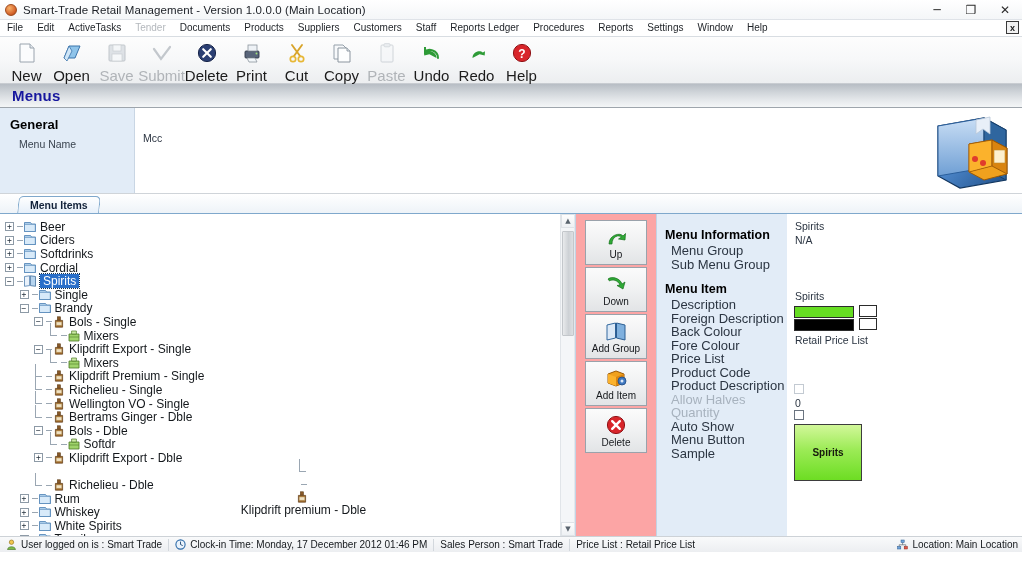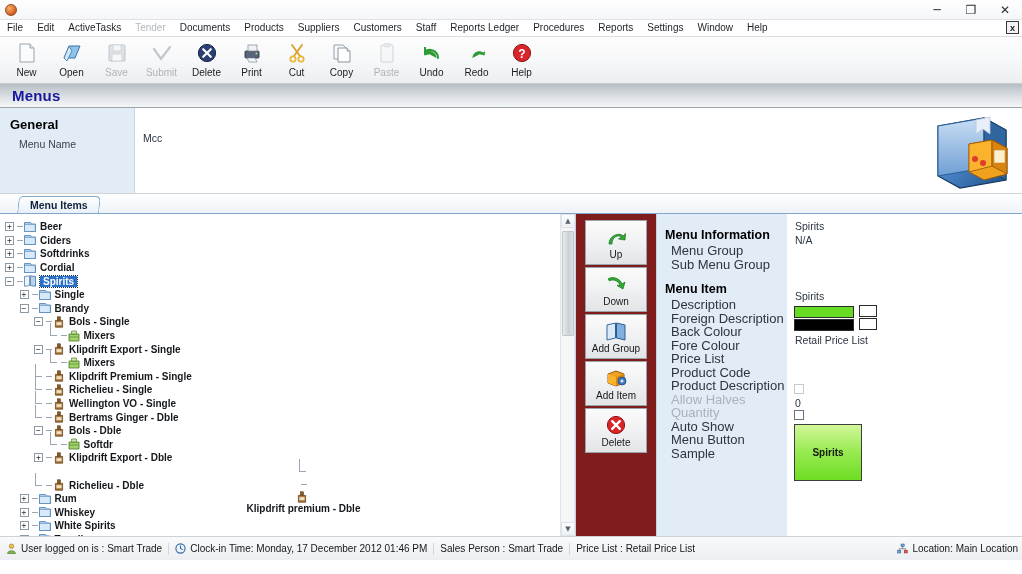--- a/index.html
+++ b/index.html
@@ -62,21 +62,21 @@
     background:linear-gradient(#fdfdfd 0%, #f7f8f9 48%, #eceef0 100%);
     border-bottom:1px solid #c8ccd1;
     display:flex; align-items:flex-start; padding-left:4px; padding-top:2px;
   }
   .tb-btn {
     width:45px; height:44px;
     display:flex; flex-direction:column; align-items:center; justify-content:flex-start;
     padding-top:3px;
   }
   .tb-ico { height:22px; width:22px; display:block; }
-  .tb-lbl { font-size:10px; color:#1c1c1c; margin-top:3px;text-align:center; }
+  .tb-lbl { font-size:15px; color:#1c1c1c; margin-top:3px;text-align:center; }
   .tb-btn.disabled .tb-lbl { color:#b0b4b8; }
   .tb-btn.disabled .tb-ico { opacity:.42; }
 
   
   #page-header {
     height:24px;
     background:linear-gradient(#b7bdc4 0%, #cfd4d9 35%, #e5e8eb 70%, #f4f6f7 100%);
     border-bottom:1px solid #9ea5ac;
     display:flex; align-items:center;
   }
@@ -147,21 +147,21 @@
     width:9px; height:9px; border:1px solid #8d9aa6; background:#fff;
     position:absolute; left:1px; top:2px;
     display:flex; align-items:center; justify-content:center;
     font-size:8px; line-height:7px; color:#24313d; font-family:"DejaVu Sans Mono", monospace;
   }
   .tnode .elbow-v { position:absolute; left:2px; top:-6px; width:1px; height:12px; background:#9aa6b2; }
   .tnode .elbow-h { position:absolute; left:2px; top:6px; width:7px; height:1px; background:#9aa6b2; }
   .tnode .connector { width:6px; height:13px; flex:none; position:relative; }
   .tnode .connector .ch { position:absolute; left:0; top:6px; width:6px; height:1px; background:#9aa6b2; }
   .nico { width:14px; height:12px; flex:none; margin-right:3px; }
-  .tlabel { font-size:10px; color:#14181c;font-weight:bold; }
+  .tlabel { font-size:12px; color:#14181c; }
   .tnode.selected .tlabel {
     background:#2a6fc9; color:#fff; padding:0 3px;
     outline:1px dotted #16324f; outline-offset:0px;
   }
 
   
   #tree-scroll {
     position:absolute; right:0; top:0; width:14px; height:100%;
     background:#f4f6f8; border-left:1px solid #e1e5e9;
   }
@@ -173,21 +173,21 @@
   }
   .sb-arrow.bot { position:absolute; bottom:0; }
   #sb-thumb {
     position:absolute; left:1px; top:17px; width:12px; height:105px;
     background:linear-gradient(90deg,#e8eaec,#cdd1d5 55%,#dcdfe2);
     border:1px solid #c3c7cb; border-radius:1px;
   }
 
   
   #btncol {
-    width:82px; background:#7f1d1d;
+    width:82px; background:#fca5a5;
     border-left:1px solid #c3d3e4; border-right:1px solid #c3d3e4;
     padding-top:6px;
     display:flex; flex-direction:column; align-items:center; gap:2px;
   }
   .big-btn {
     width:62px; height:45px;
     background:linear-gradient(#fbfbfb 0%, #f0f1f2 50%, #e2e4e6 100%);
     border:1px solid #9aa2ab;
     display:flex; flex-direction:column; align-items:center; justify-content:center;
     gap:1px;
@@ -219,37 +219,38 @@
   #btn-sample {
     position:absolute; left:7px; top:210px; width:68px; height:57px;
     background:linear-gradient(#d2f79a 0%, #9ceb56 45%, #6ddd23 100%);
     border:1px solid #3d3d3d;
     display:flex; align-items:center; justify-content:center;
     font-size:10px; font-weight:bold; color:#16190d;
   }
 
   
   #statusbar {
-    height:24px;
+    height:16px;
     background:linear-gradient(#f9fafb,#eceef1);
     border-top:1px solid #cdd2d7;
     display:flex; align-items:center;
     font-size:10px; color:#14181c;
     position:relative;
   }
   .st-cell { display:flex; align-items:center; padding:0 6px; height:14px; white-space:nowrap; }
   .st-div { width:1px; height:12px; background:#d3d8dd; }
   #st-right { position:absolute; right:4px; display:flex; align-items:center; }
   .st-ico { width:11px; height:11px; margin-right:4px; flex:none; }
 </style>
 </head>
 <body>
 
 <div id="titlebar">
   <div id="app-icon"></div>
+  <div id="title-text">Smart-Trade Retail Management - Version 1.0.0.0  (Main Location)</div>
   <div id="win-btns">
     <div class="win-btn">─</div>
     <div class="win-btn">❐</div>
     <div class="win-btn close">✕</div>
   </div>
 </div>
 
 <div id="menubar">
   <div id="menubar-items" style="display:flex;align-items:center">
       <div class="menu-item">File</div>

